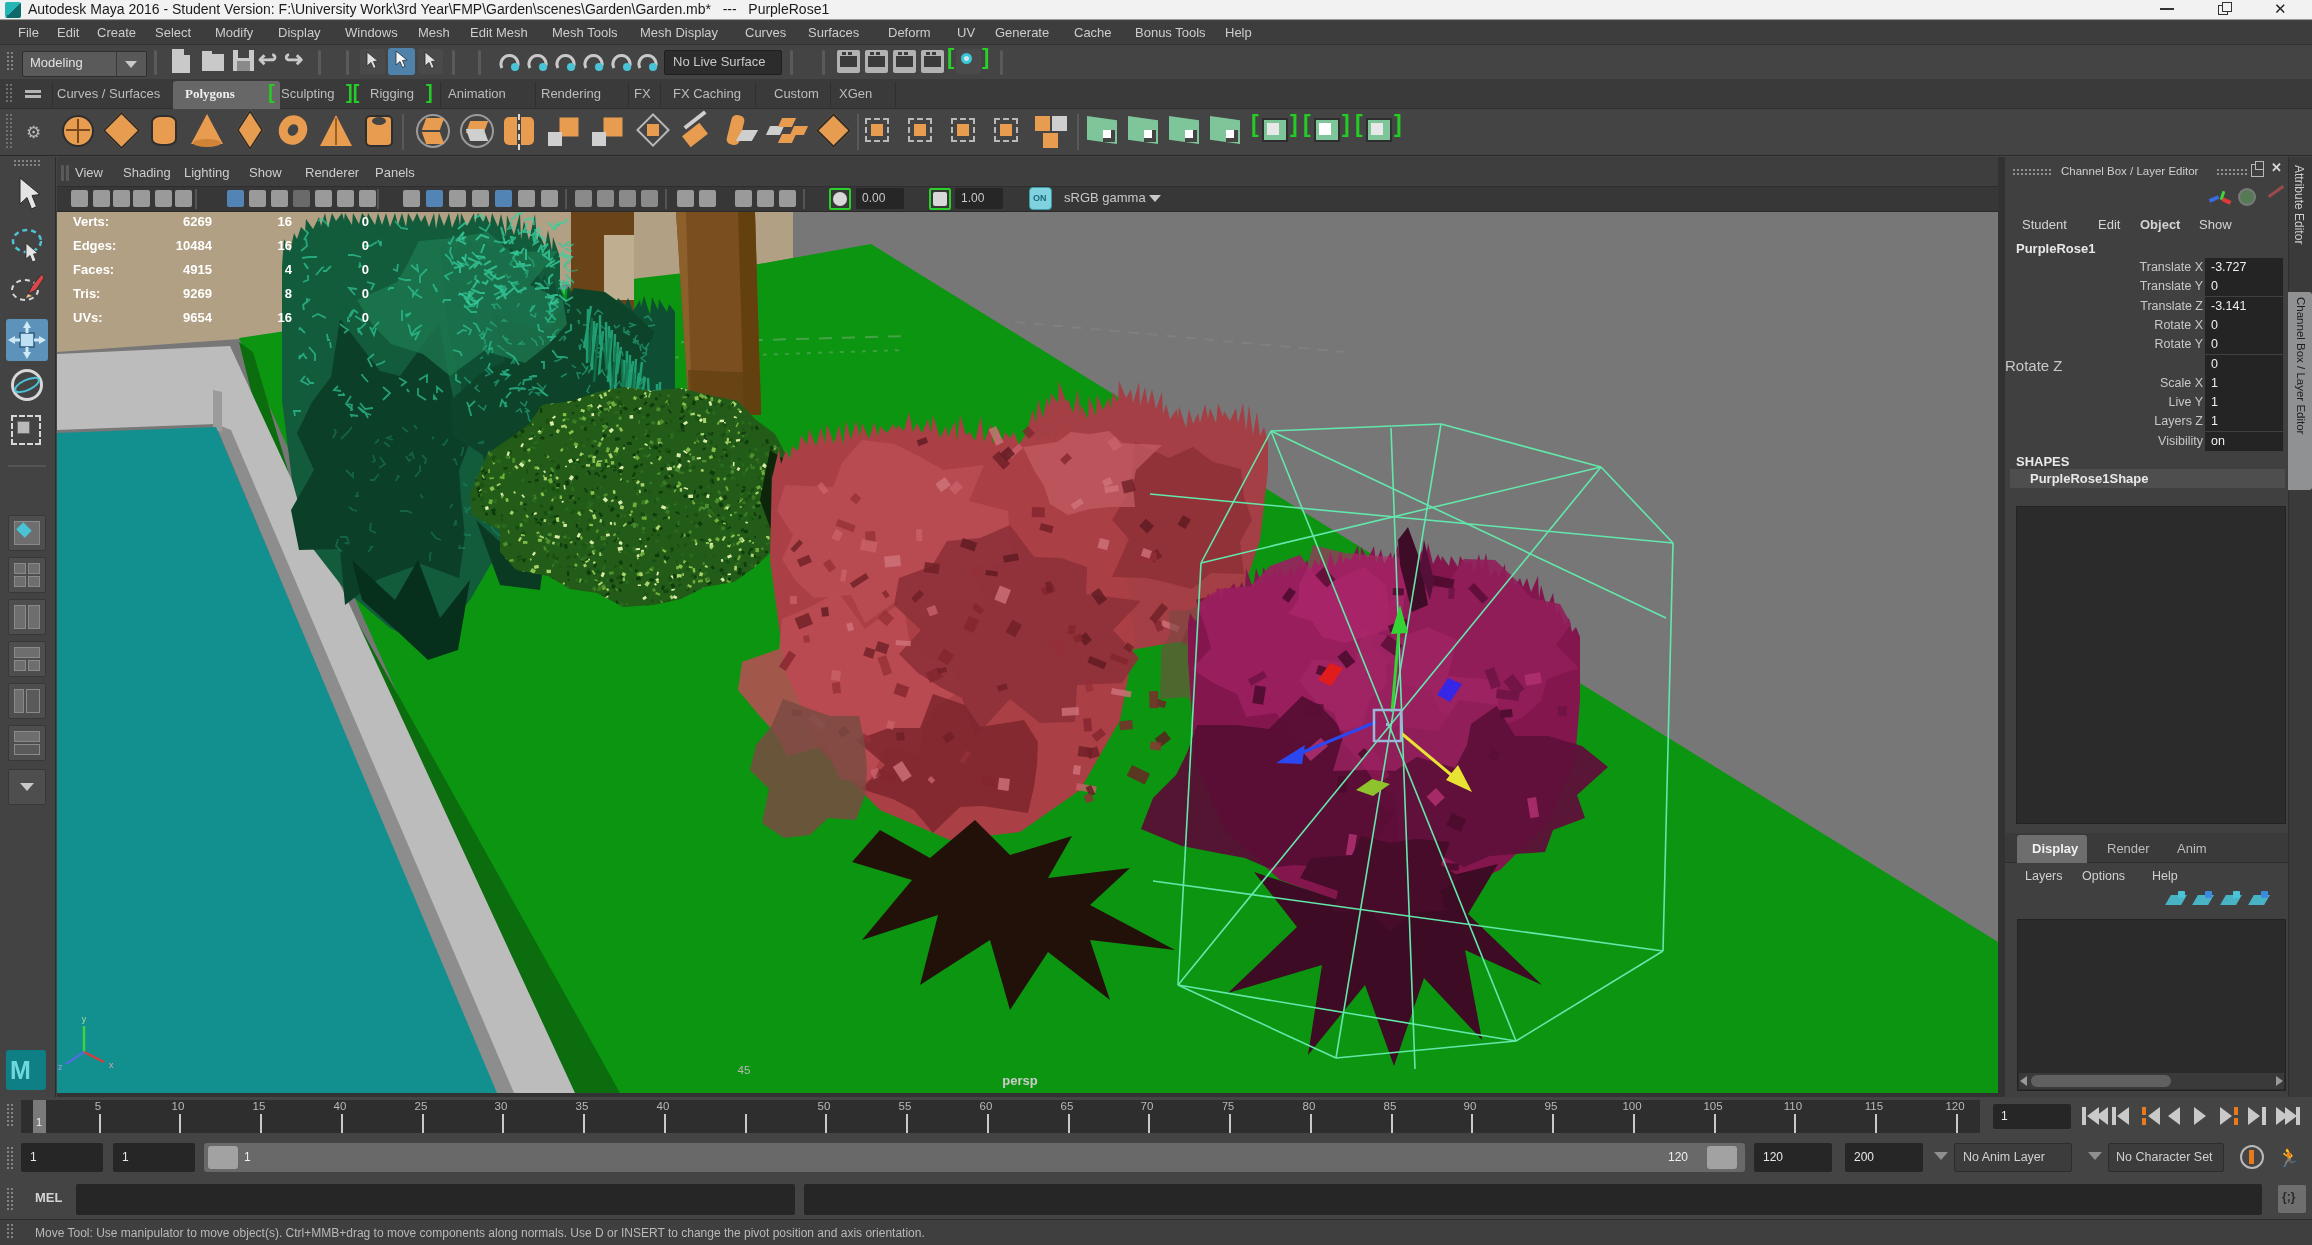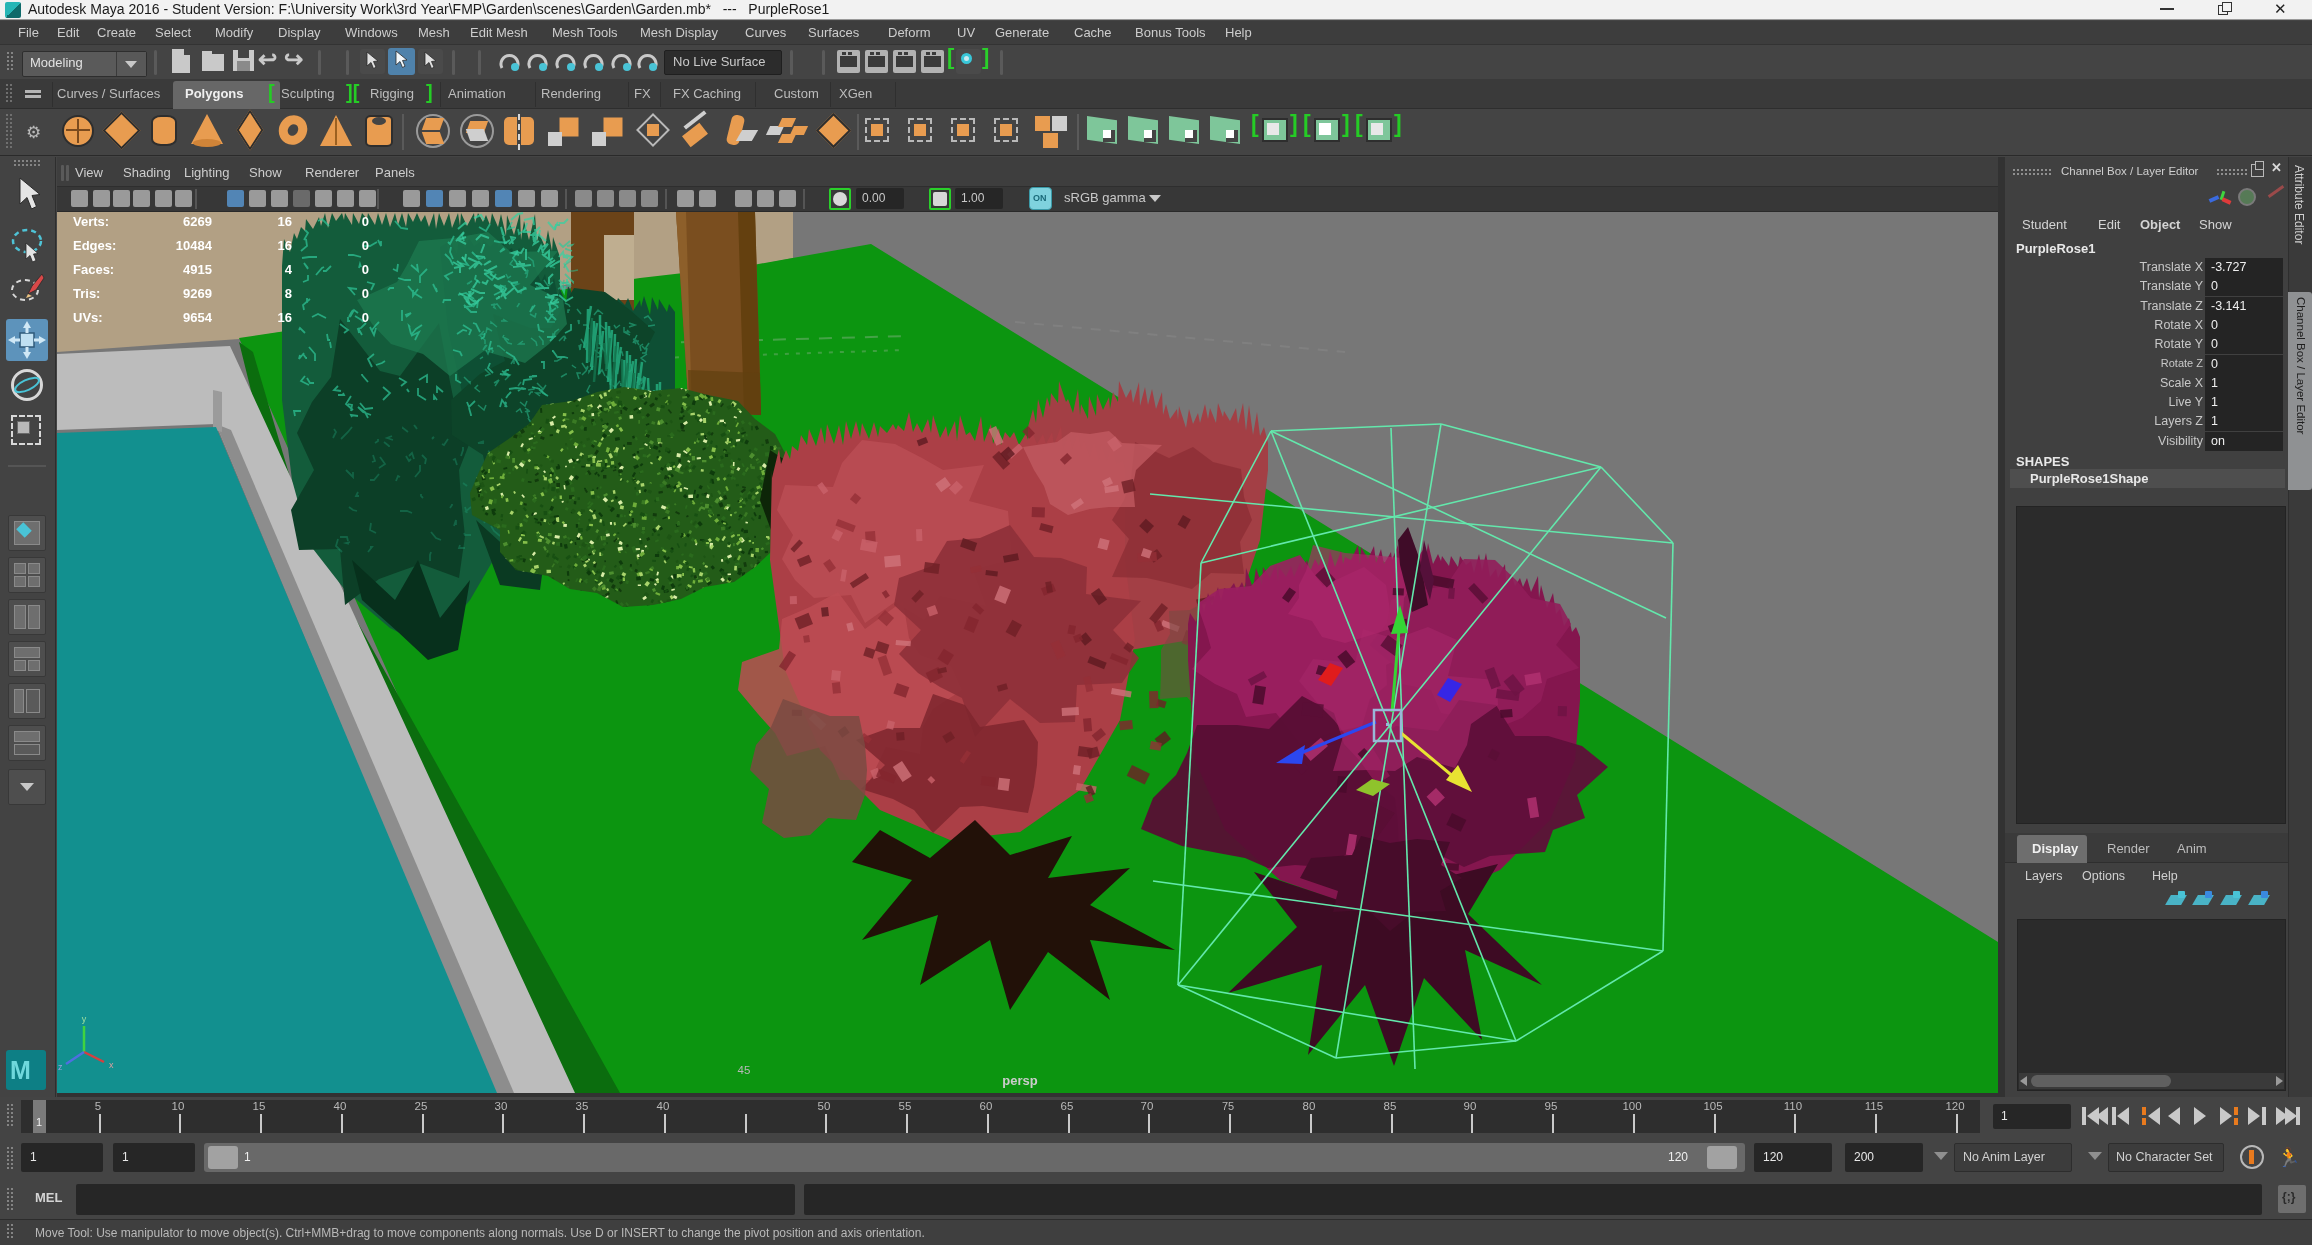--- a/index.html
+++ b/index.html
@@ -137,21 +137,21 @@
 <div style="position:absolute;left:440px;top:82px;width:1px;height:25px;background:#2f2f2f"></div>
 <div style="position:absolute;left:535px;top:82px;width:1px;height:25px;background:#2f2f2f"></div>
 <div style="position:absolute;left:628px;top:82px;width:1px;height:25px;background:#2f2f2f"></div>
 <div style="position:absolute;left:660px;top:82px;width:1px;height:25px;background:#2f2f2f"></div>
 <div style="position:absolute;left:755px;top:82px;width:1px;height:25px;background:#2f2f2f"></div>
 <div style="position:absolute;left:830px;top:82px;width:1px;height:25px;background:#2f2f2f"></div>
 <div style="position:absolute;left:895px;top:82px;width:1px;height:25px;background:#2f2f2f"></div>
 <div style="position:absolute;left:25px;top:90px;width:16px;height:2.5px;background:#b5b5b5;box-shadow:0 5px 0 #b5b5b5"></div>
 <div style="position:absolute;left:57px;top:86px;font-size:13px;color:#bdbdbd;font-weight:normal;white-space:nowrap;">Curves / Surfaces</div>
 <div style="position:absolute;left:173px;top:81px;width:107px;height:28px;background:#676767;border-radius:3px 3px 0 0"></div>
-<div style="position:absolute;left:185px;top:86px;font-size:13px;color:#f0f0f0;font-weight:bold;white-space:nowrap;">Polygons</div>
+<div style="position:absolute;left:185px;top:86px;font-size:13px;color:#f0f0f0;font-weight:bold;white-space:nowrap;font-family:Liberation Serif, serif;">Polygons</div>
 <div style="position:absolute;left:268px;top:81px;font-size:20px;color:#25cc25;font-weight:bold;white-space:nowrap;">[</div>
 <div style="position:absolute;left:281px;top:86px;font-size:13px;color:#bdbdbd;font-weight:normal;white-space:nowrap;">Sculpting</div>
 <div style="position:absolute;left:346px;top:81px;font-size:20px;color:#25cc25;font-weight:bold;white-space:nowrap;">][</div>
 <div style="position:absolute;left:370px;top:86px;font-size:13px;color:#bdbdbd;font-weight:normal;white-space:nowrap;">Rigging</div>
 <div style="position:absolute;left:426px;top:81px;font-size:20px;color:#25cc25;font-weight:bold;white-space:nowrap;">]</div>
 <div style="position:absolute;left:448px;top:86px;font-size:13px;color:#bdbdbd;font-weight:normal;white-space:nowrap;">Animation</div>
 <div style="position:absolute;left:541px;top:86px;font-size:13px;color:#bdbdbd;font-weight:normal;white-space:nowrap;">Rendering</div>
 <div style="position:absolute;left:634px;top:86px;font-size:13px;color:#bdbdbd;font-weight:normal;white-space:nowrap;">FX</div>
 <div style="position:absolute;left:673px;top:86px;font-size:13px;color:#bdbdbd;font-weight:normal;white-space:nowrap;">FX Caching</div>
 <div style="position:absolute;left:774px;top:86px;font-size:13px;color:#bdbdbd;font-weight:normal;white-space:nowrap;">Custom</div>
@@ -1950,21 +1950,21 @@
 <div style="position:absolute;left:2211px;top:279.3px;font-size:12.5px;color:#efefef;font-weight:normal;white-space:nowrap;">0</div>
 <div style="position:absolute;left:2005px;top:298.6px;width:198px;height:19px;font-size:12.5px;color:#c8c8c8;text-align:right;white-space:nowrap">Translate Z</div>
 <div style="position:absolute;left:2205px;top:296.6px;width:78px;height:19px;background:#242424"></div>
 <div style="position:absolute;left:2211px;top:298.6px;font-size:12.5px;color:#efefef;font-weight:normal;white-space:nowrap;">-3.141</div>
 <div style="position:absolute;left:2005px;top:317.90000000000003px;width:198px;height:19px;font-size:12.5px;color:#c8c8c8;text-align:right;white-space:nowrap">Rotate X</div>
 <div style="position:absolute;left:2205px;top:315.90000000000003px;width:78px;height:19px;background:#242424"></div>
 <div style="position:absolute;left:2211px;top:317.90000000000003px;font-size:12.5px;color:#efefef;font-weight:normal;white-space:nowrap;">0</div>
 <div style="position:absolute;left:2005px;top:337.20000000000005px;width:198px;height:19px;font-size:12.5px;color:#c8c8c8;text-align:right;white-space:nowrap">Rotate Y</div>
 <div style="position:absolute;left:2205px;top:335.20000000000005px;width:78px;height:19px;background:#242424"></div>
 <div style="position:absolute;left:2211px;top:337.20000000000005px;font-size:12.5px;color:#efefef;font-weight:normal;white-space:nowrap;">0</div>
-<div style="position:absolute;left:2005px;top:356.50000000000006px;width:198px;height:19px;font-size:11px;color:#c8c8c8;text-align:right;white-space:nowrap">Rotate Z</div>
+<div style="position:absolute;left:2005px;top:356.50000000000006px;width:198px;height:19px;font-size:15px;color:#c8c8c8;text-align:left;white-space:nowrap">Rotate Z</div>
 <div style="position:absolute;left:2205px;top:354.50000000000006px;width:78px;height:19px;background:#242424"></div>
 <div style="position:absolute;left:2211px;top:356.50000000000006px;font-size:12.5px;color:#efefef;font-weight:normal;white-space:nowrap;">0</div>
 <div style="position:absolute;left:2005px;top:375.80000000000007px;width:198px;height:19px;font-size:12.5px;color:#c8c8c8;text-align:right;white-space:nowrap">Scale X</div>
 <div style="position:absolute;left:2205px;top:373.80000000000007px;width:78px;height:19px;background:#242424"></div>
 <div style="position:absolute;left:2211px;top:375.80000000000007px;font-size:12.5px;color:#efefef;font-weight:normal;white-space:nowrap;">1</div>
 <div style="position:absolute;left:2005px;top:395.1000000000001px;width:198px;height:19px;font-size:12.5px;color:#c8c8c8;text-align:right;white-space:nowrap">Live Y</div>
 <div style="position:absolute;left:2205px;top:393.1000000000001px;width:78px;height:19px;background:#242424"></div>
 <div style="position:absolute;left:2211px;top:395.1000000000001px;font-size:12.5px;color:#efefef;font-weight:normal;white-space:nowrap;">1</div>
 <div style="position:absolute;left:2005px;top:414.4000000000001px;width:198px;height:19px;font-size:12.5px;color:#c8c8c8;text-align:right;white-space:nowrap">Layers Z</div>
 <div style="position:absolute;left:2205px;top:412.4000000000001px;width:78px;height:19px;background:#242424"></div>

